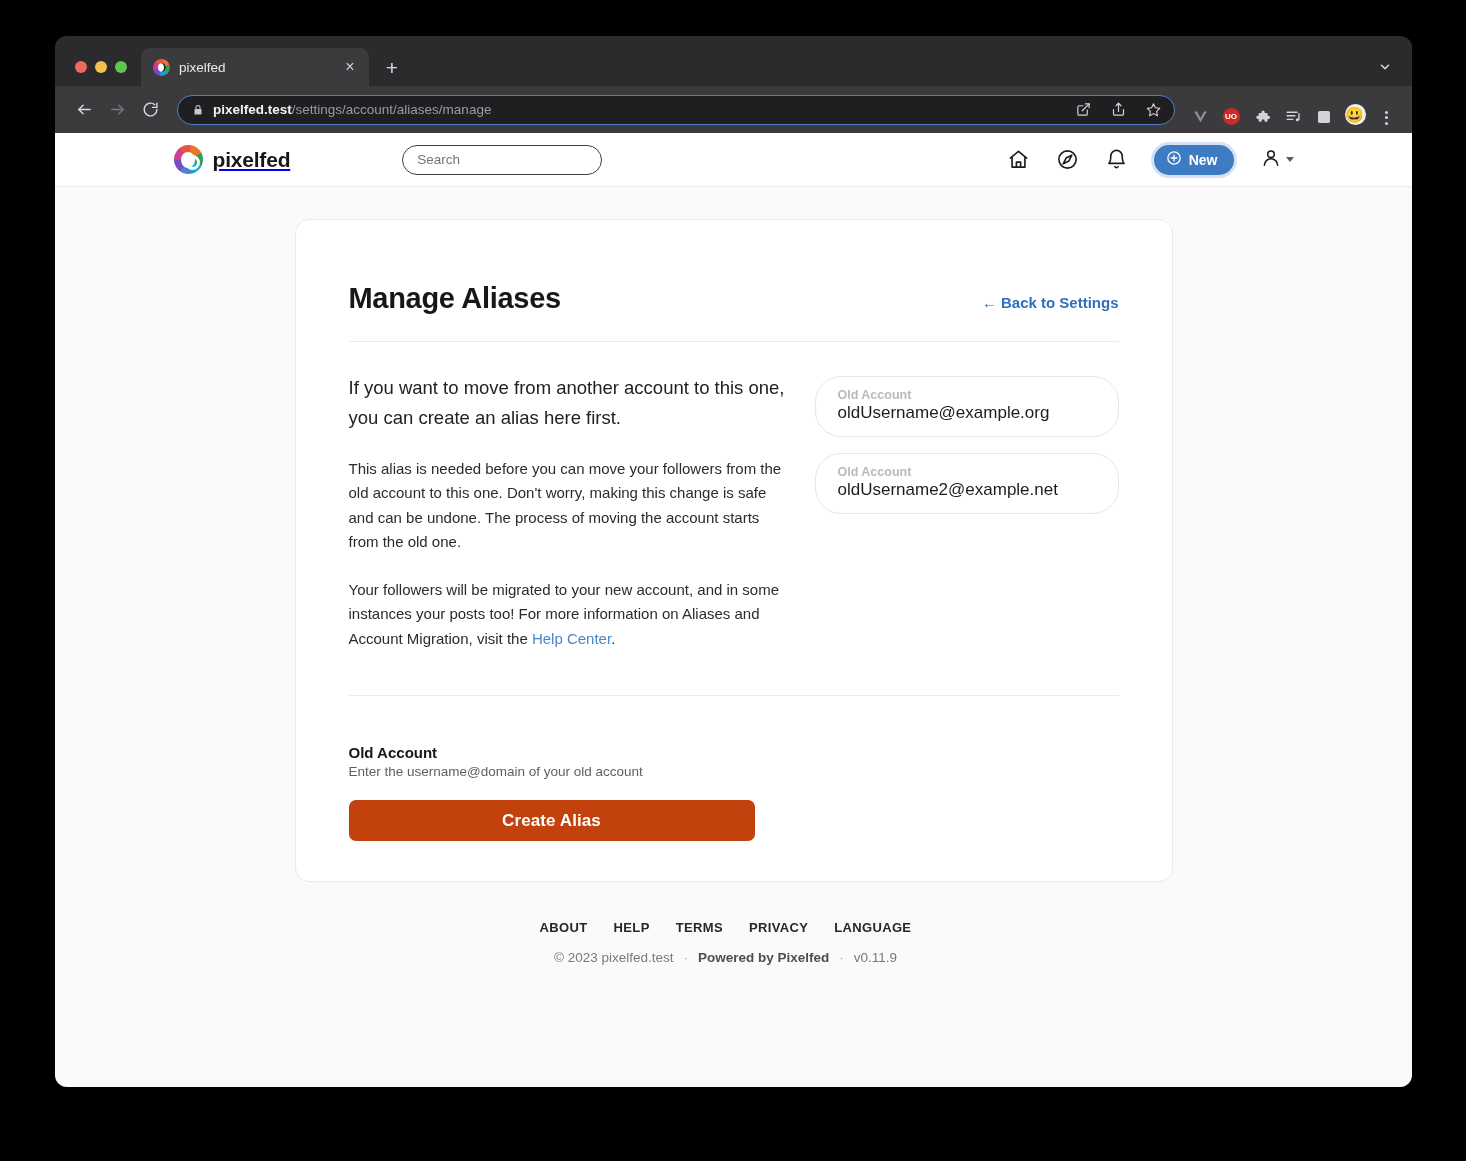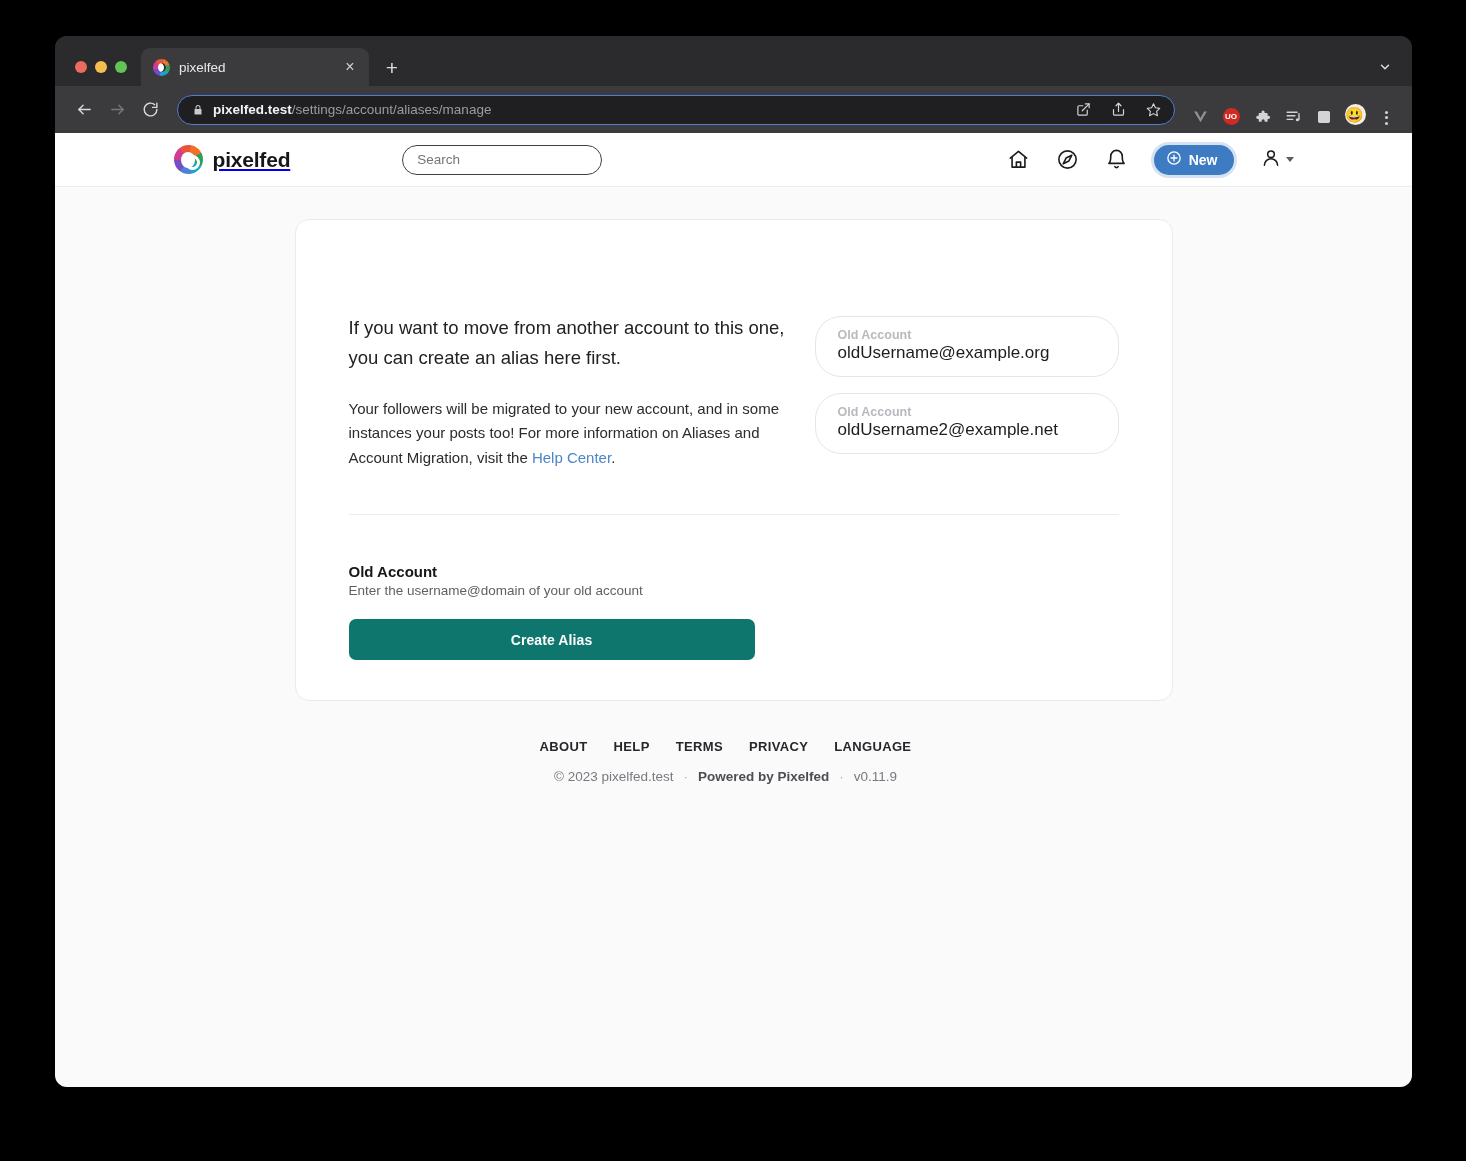--- a/index.html
+++ b/index.html
@@ -401,25 +401,25 @@
     font-family: "Liberation Sans", sans-serif;
     outline: none;
     background: #fff;
   }
   #alias-input::placeholder { color: #85858c; }
   #create-alias-btn {
     display: block;
     width: 406px;
     height: 41px;
     margin-top: 21px;
-    background: #0f766e;
+    background: #c2410c;
     color: #ffffff;
     border: none;
     border-radius: 7px;
-    font-size: 14px;
+    font-size: 17px;
     font-weight: 700;
     font-family: "Liberation Sans", sans-serif;
     letter-spacing: 0.1px;
   }
 
   
   #pf-footer {
     text-align: center;
     padding: 38px 16px 0 0;
   }
@@ -616,25 +616,33 @@
             <span class="caret-down"></span>
           </span>
         </div>
       </div>
     </div>
 
     <div id="page-scroll">
 
       <div id="content-card">
 
+        <div class="card-head">
+          <h1 id="page-title">Manage Aliases</h1>
+          <a id="back-link" href="#">
+            <span>←</span>
+            <span>Back to Settings</span>
+          </a>
+        </div>
 
         <div class="two-col">
 
           <div class="col-left">
             <p class="lead">If you want to move from another account to this one, you can create an alias here first.</p>
+            <p class="body-para">This alias is needed before you can move your followers from the old account to this one. Don't worry, making this change is safe and can be undone. The process of moving the account starts from the old one.</p>
             <p class="body-para"><span>Your followers will be migrated to your new account, and in some instances your posts too! For more information on Aliases and Account Migration, visit the </span><a href="#">Help Center</a><span>.</span></p>
           </div>
 
           <div class="col-right">
             <div class="alias-card">
               <div class="alias-label">Old Account</div>
               <div class="alias-value">oldUsername@example.org</div>
             </div>
             <div class="alias-card">
               <div class="alias-label">Old Account</div>

